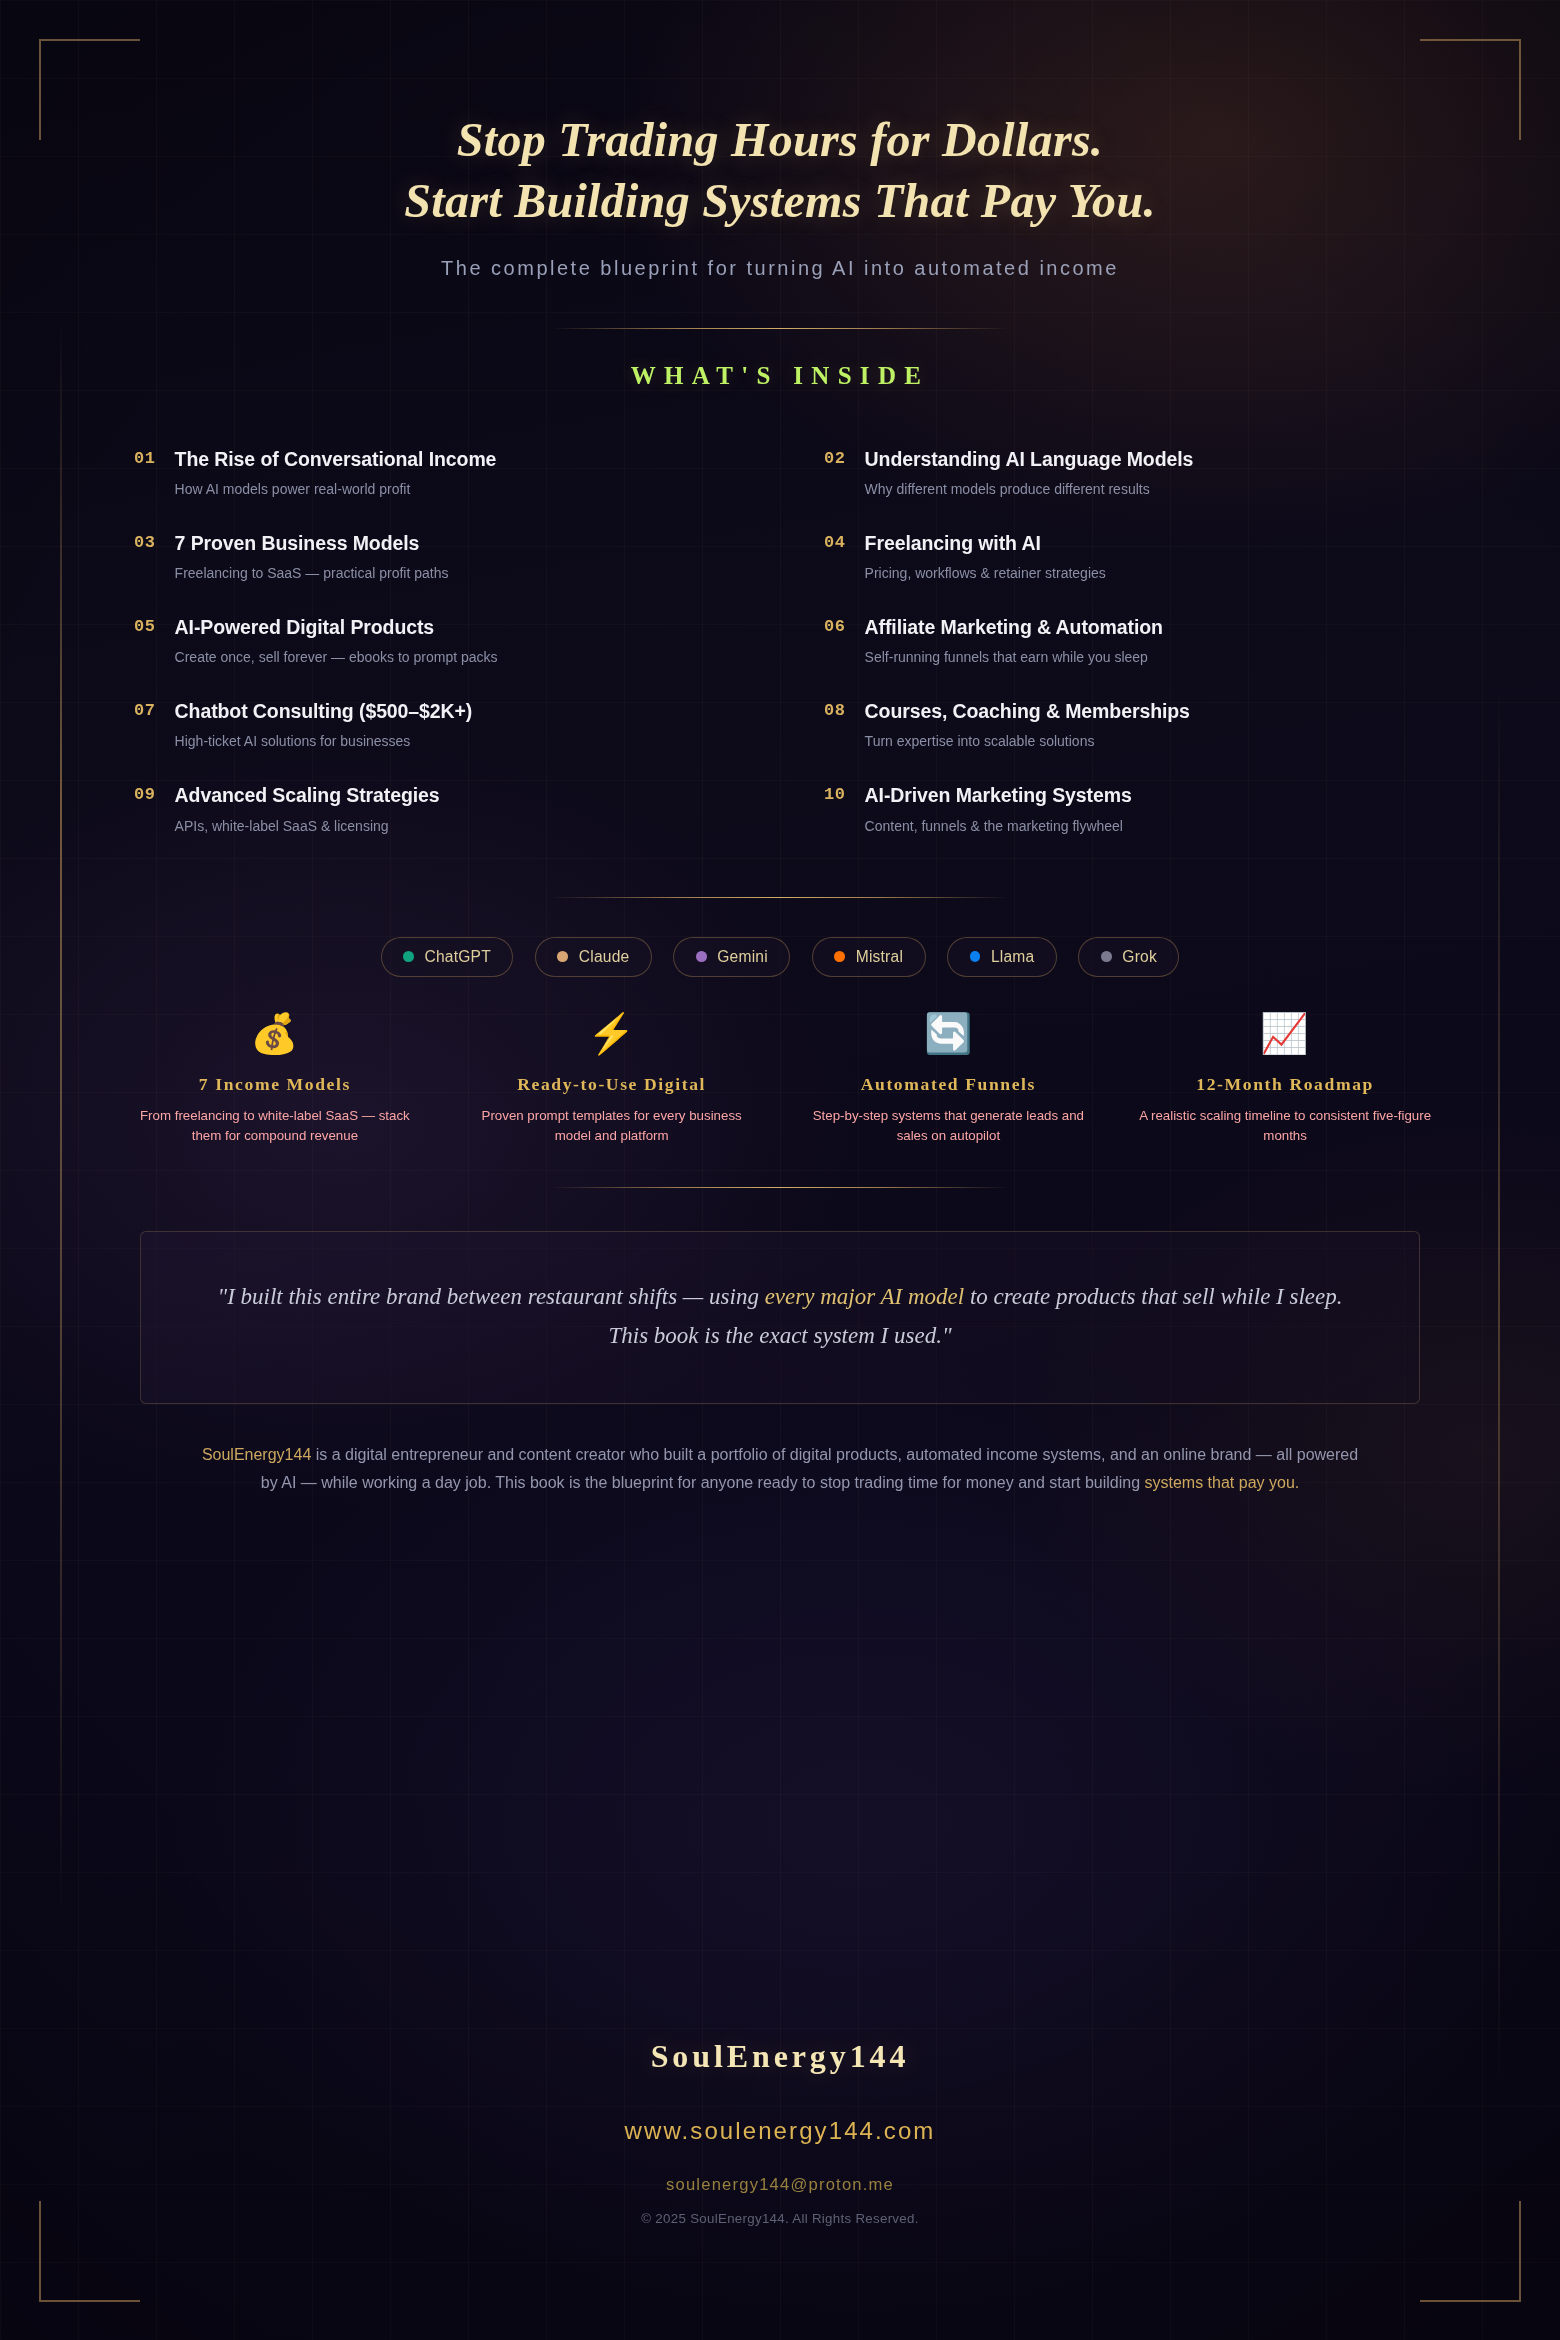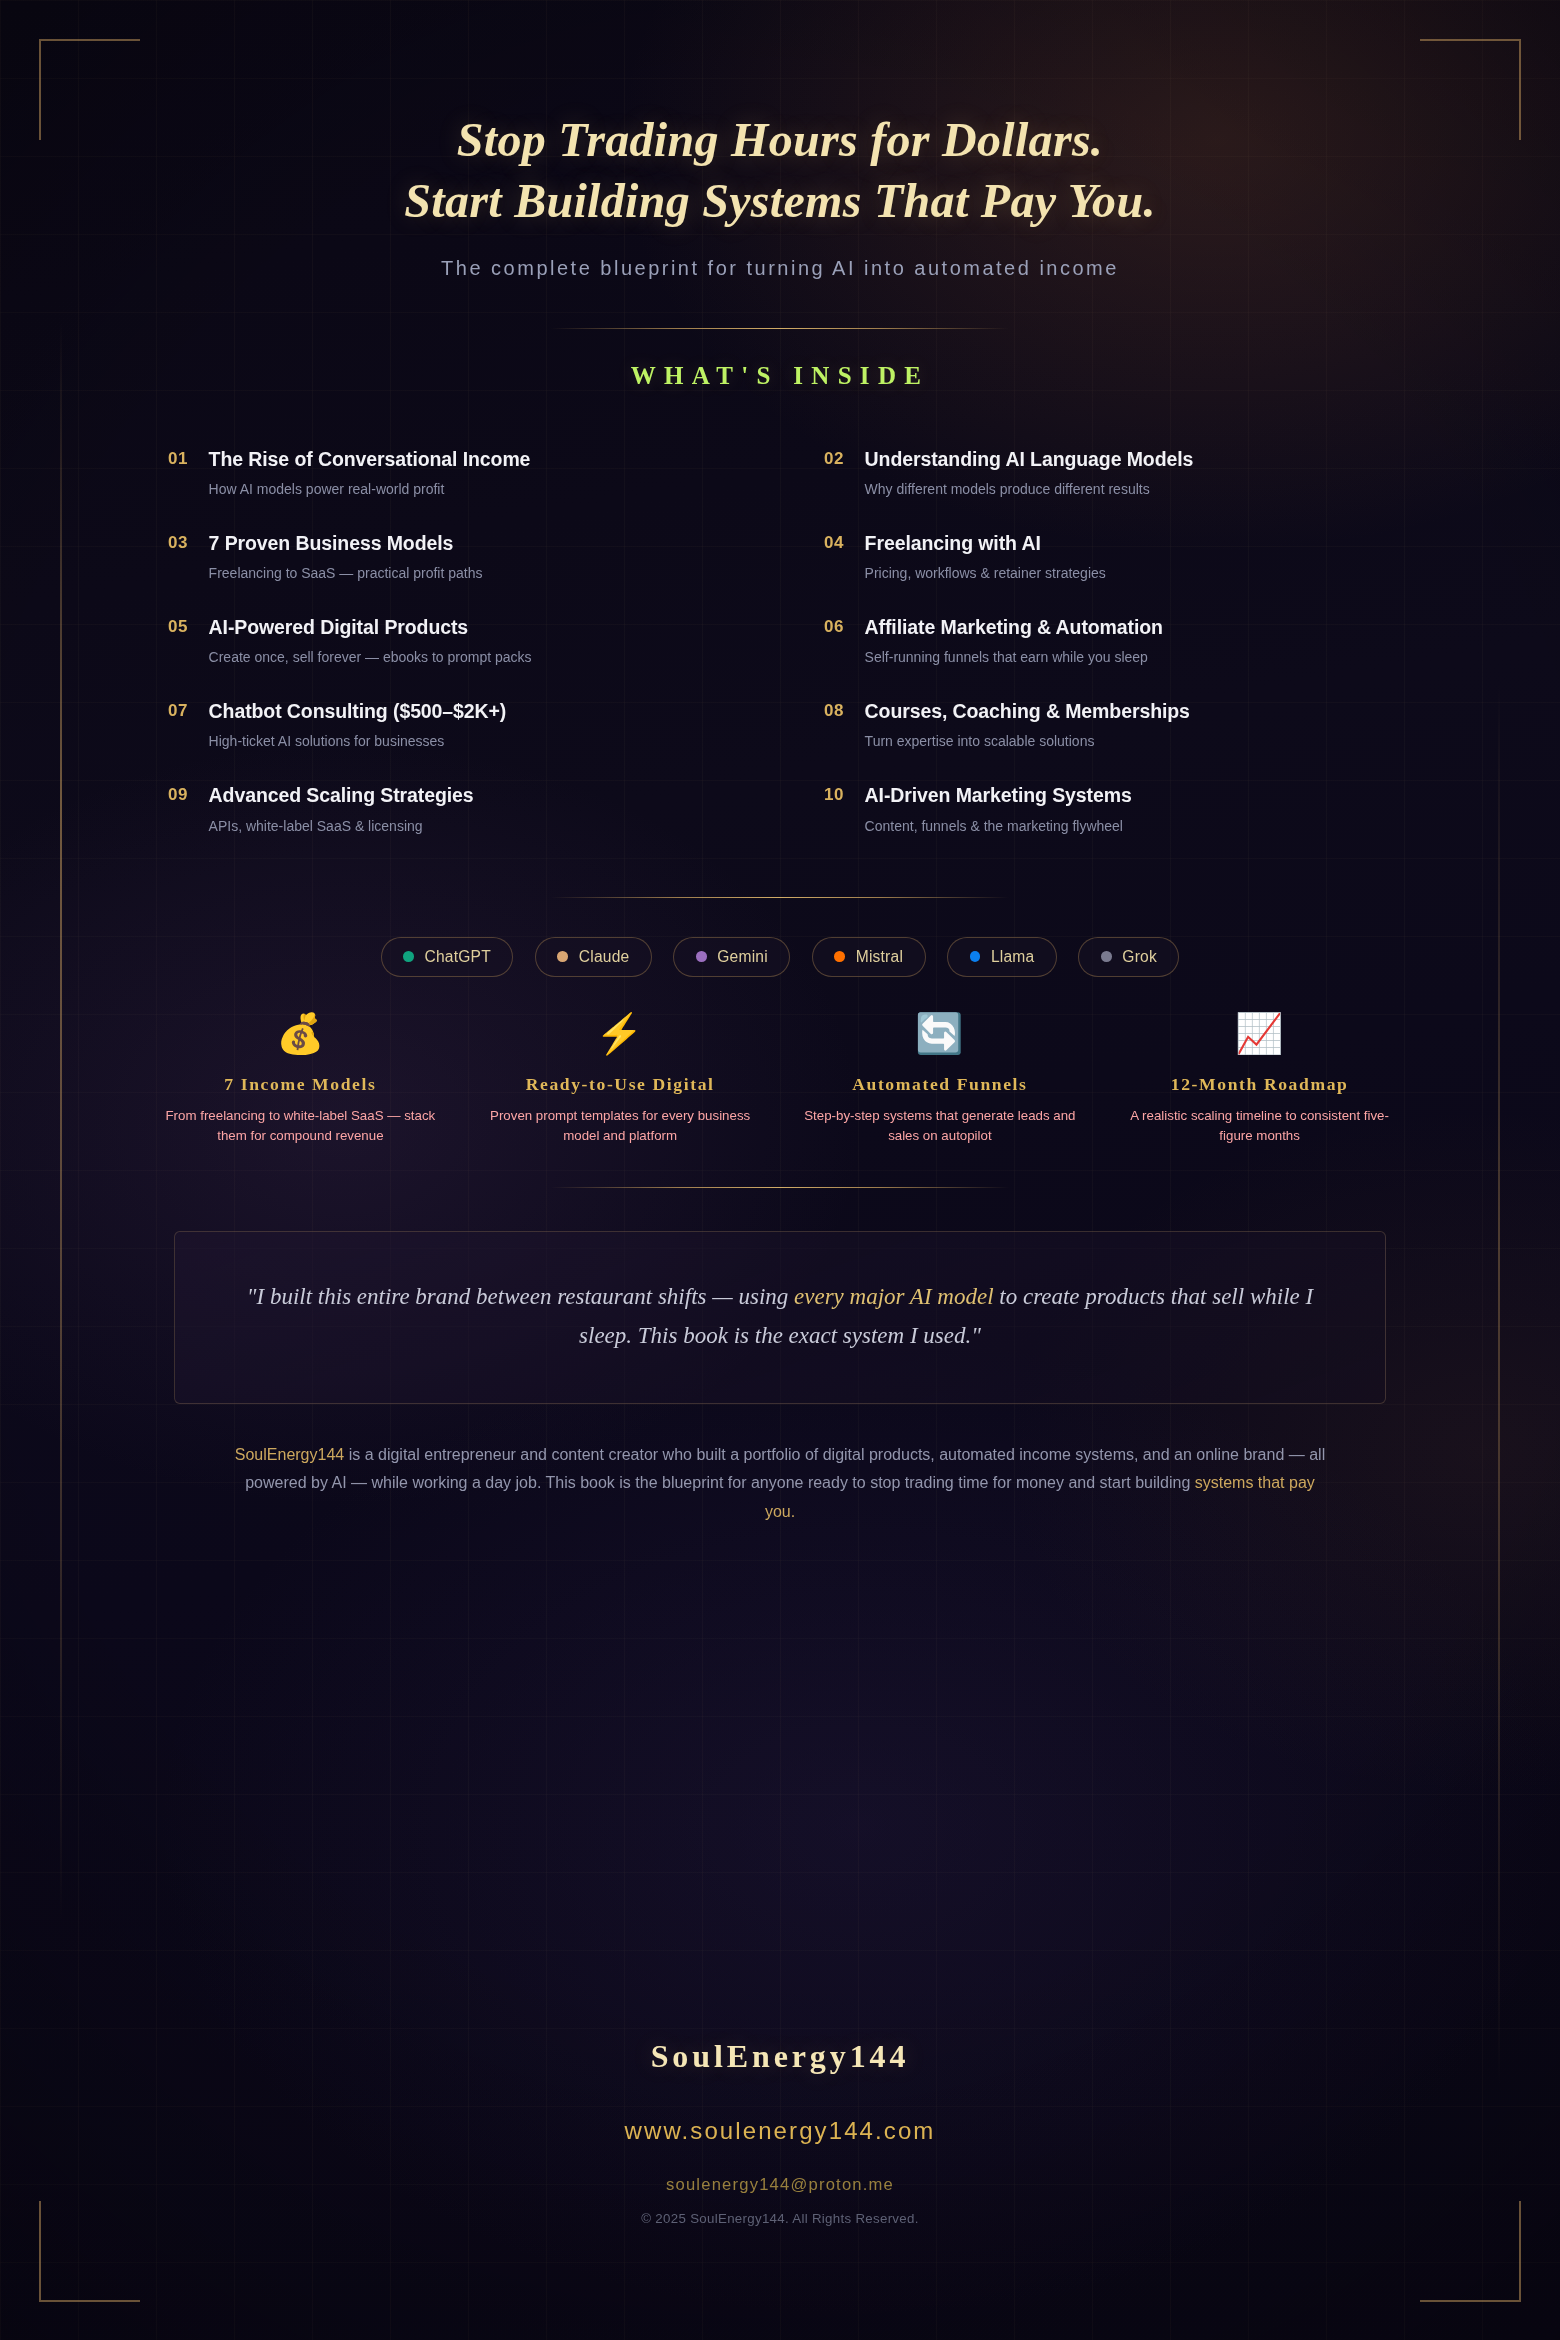--- a/index.html
+++ b/index.html
@@ -60,21 +60,21 @@
     background: linear-gradient(to bottom, rgba(196,154,92,0) 0%, rgba(196,154,92,0.55) 30%, rgba(196,154,92,0.38) 62%, rgba(196,154,92,0) 100%); }
   .rail.right { right: 60px; top: 683px; bottom: 254px;
     background: linear-gradient(to bottom, rgba(196,154,92,0) 0%, rgba(196,154,92,0.34) 40%, rgba(196,154,92,0.22) 70%, rgba(196,154,92,0) 100%); }
 
   
   .page {
     position: relative;
     z-index: 10;
     width: 1560px;
     height: 1742px;
-    padding: 0 114px;
+    padding: 0 80px;
   }
 
   
   .hero { padding-top: 109px; text-align: center; }
   .hero-line {
     font-family: "Liberation Serif", serif;
     font-style: italic;
     font-weight: 700;
     font-size: 48px;
     line-height: 1.28;
@@ -114,21 +114,21 @@
   .chapters {
     margin-top: 43px;
     display: grid;
     grid-template-columns: 1fr 1fr;
     column-gap: 88px;
     row-gap: 0;
     padding: 0 54px;
   }
   .chapter { padding: 13.7px 0 18.5px 0; display: flex; gap: 15.6px; align-items: flex-start; }
   .chapter-num {
-    font-family: Liberation Sans, sans-serif;
+    font-family: Liberation Mono, monospace;
     font-weight: 700;
     font-size: 17px;
     color: #d9b25f;
     line-height: 1.45;
     min-width: 25px;
     letter-spacing: 0.5px;
   }
   .chapter-body { flex: 1; }
   .chapter-title {
     font-size: 19.5px;

